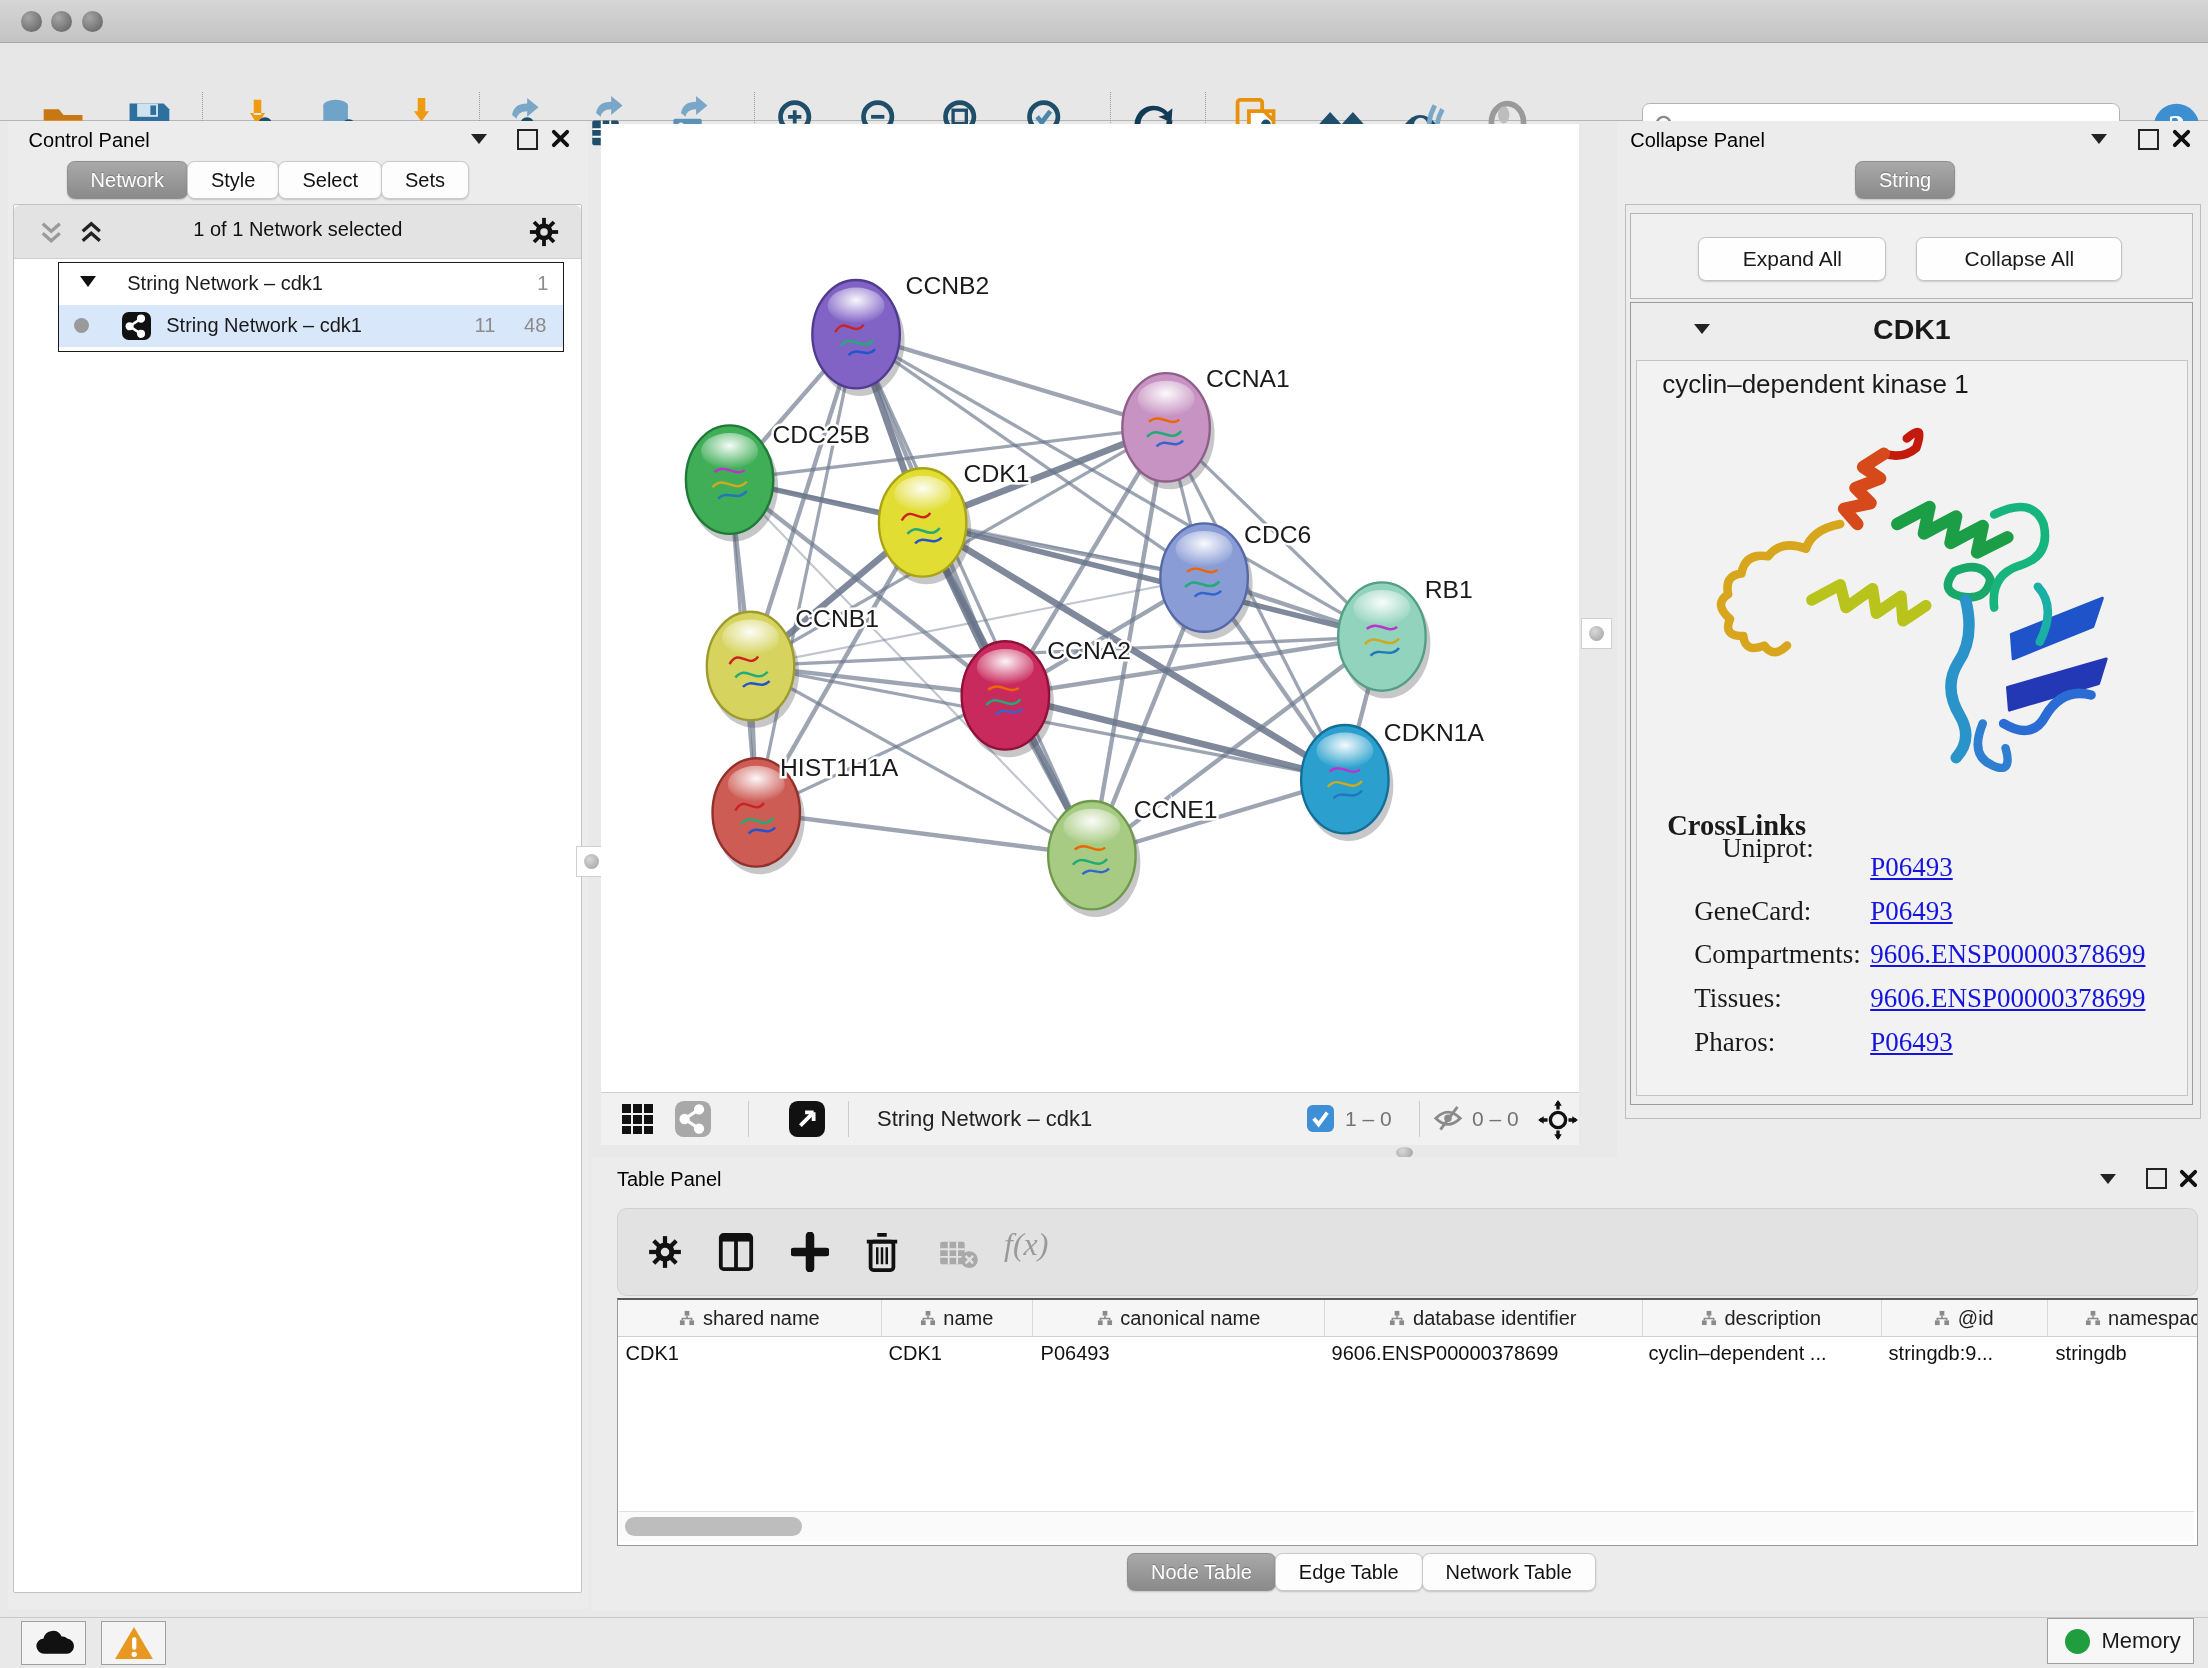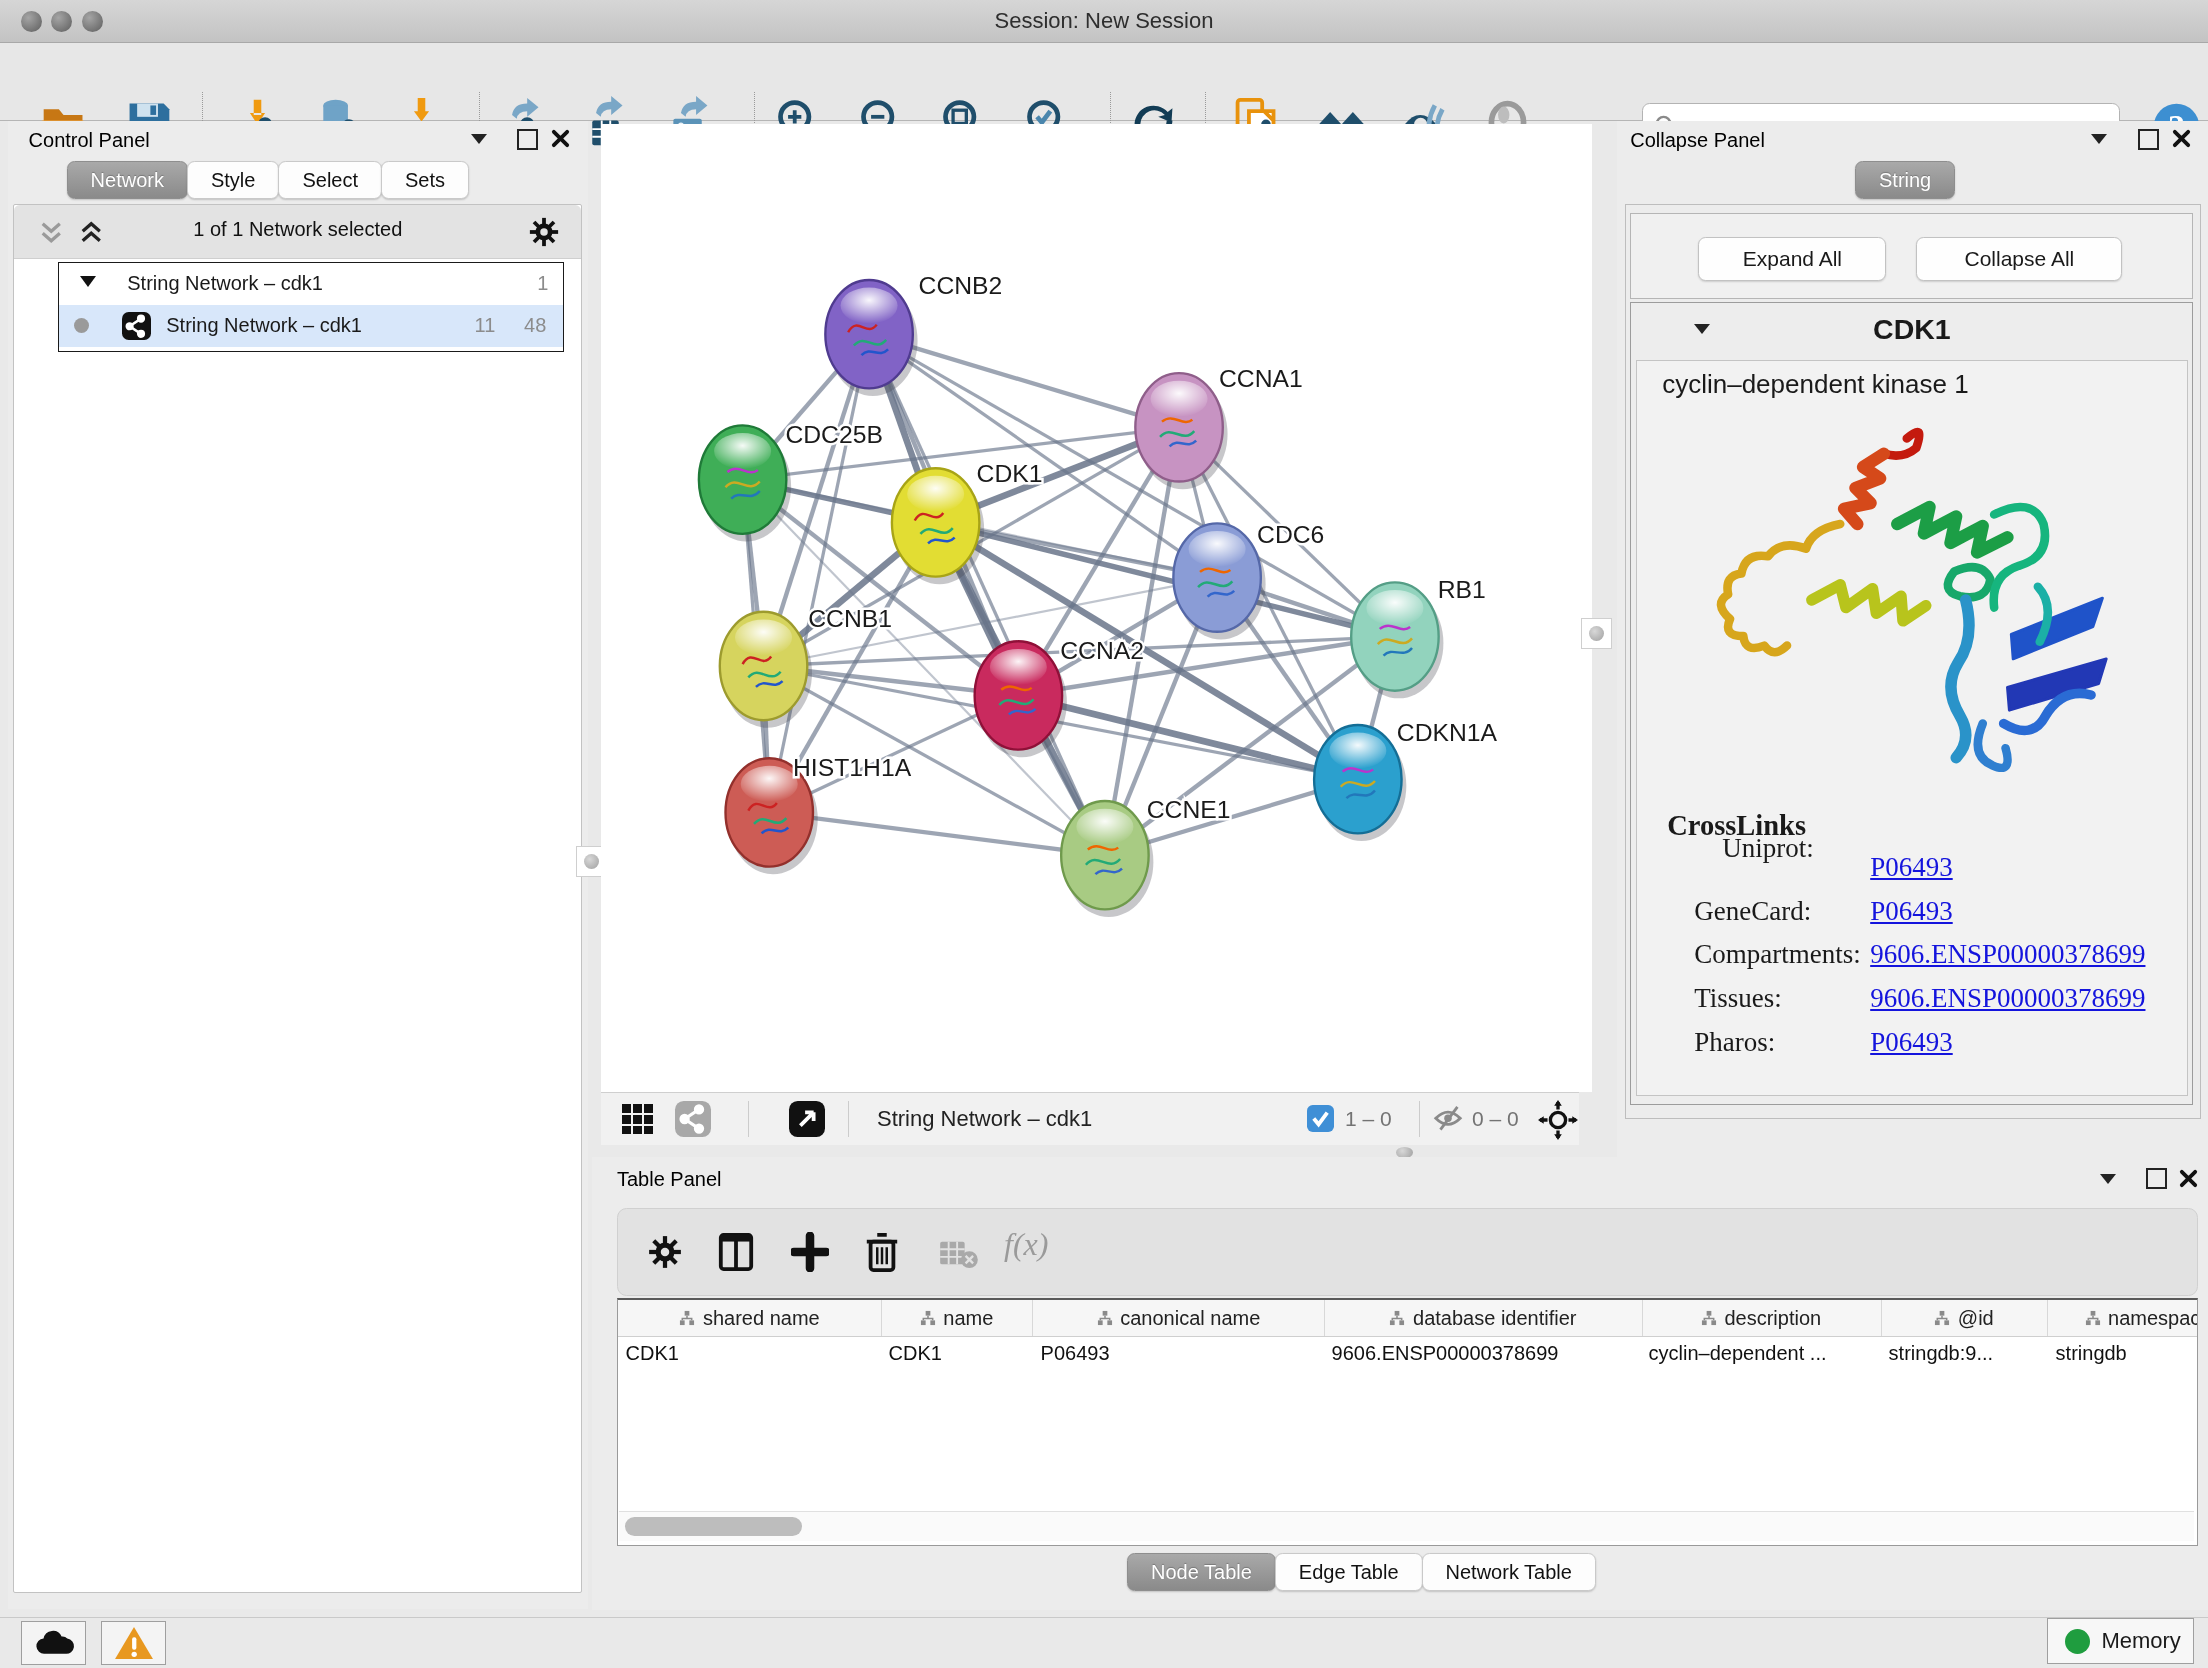--- a/index.html
+++ b/index.html
@@ -39,21 +39,21 @@
              border-bottom:1px solid #cfcfcf;border-radius:5.7px 5.7px 0 0;}
   #net-listbox{position:absolute;left:44px;top:57px;width:504px;height:88px;background:#fff;
                border:1.9px solid #1a1a1a;}
   .net-row{position:absolute;left:0;width:100%;height:42px;font-size:20px;white-space:nowrap;}
   .net-row .count{position:absolute;color:#8c8c8c;}
   #net-row-child{background:#d8e7fa;}
   .tri-down{width:0;height:0;border-left:8.6px solid transparent;border-right:8.6px solid transparent;
             border-top:11.4px solid #111;display:inline-block;}
   .share-badge{position:absolute;width:28.5px;height:28.5px;background:#111;border-radius:6.7px;}
   
-  #net-canvas{left:601px;top:124px;width:978px;height:968px;background:#fff;padding-left:13px;}
+  #net-canvas{left:601px;top:124px;width:978px;height:968px;background:#fff;}
   #net-bottombar{left:601px;top:1092px;width:978px;height:52px;background:#f1f1f1;
                  border-top:1px solid #cfcfcf;}
   .nb-sep{position:absolute;top:7.6px;height:36px;border-left:1px solid #cccccc;}
   #net-title{position:absolute;left:276px;top:13.3px;font-size:22px;color:#222;}
   .nb-count{position:absolute;top:14.3px;font-size:21px;color:#737373;}
   
   #results-panel{left:1617px;top:121px;width:592px;height:1488px;background:#ececec;}
   #rp-outer{position:absolute;left:7.6px;top:83px;width:574px;height:913px;background:#ececec;
             border:1px solid #bdbdbd;}
   #rp-buttons{position:absolute;left:4.8px;top:7.6px;width:561px;height:84px;background:#f0f0f0;
@@ -98,21 +98,20 @@
   .handle-dot{width:15px;height:15px;border-radius:50%;background:radial-gradient(circle at 38% 35%,#d8d8d8,#9f9f9f);}
   .fx-label{font-family:"Liberation Serif",serif;font-style:italic;font-size:32px;color:#9a9a9a;}
 </style>
 </head>
 <body>
 
 <div class="abs" id="titlebar">
   <span class="tl-circle" style="left:21px"></span>
   <span class="tl-circle" style="left:51px"></span>
   <span class="tl-circle" style="left:82px"></span>
-  <div id="win-title">Session: New Session</div>
 </div>
 
 <div class="abs" id="toolbar">
   <svg class="tb-icon" style="left:65px" viewBox="0 0 56 56">
     <path d="M6 14 h16 l5 6 h20 v8 H6z" fill="#c77714"></path>
       <path d="M4 26 h44 l-6 22 H6z" fill="#f2a949"></path>
   </svg>
   <svg class="tb-icon" style="left:149px" viewBox="0 0 56 56">
     <path d="M8 8 h36 l6 6 v34 H8z" fill="#2d6f9e"></path>
       <rect x="16" y="8" width="22" height="14" fill="#cfe2ef"></rect>

